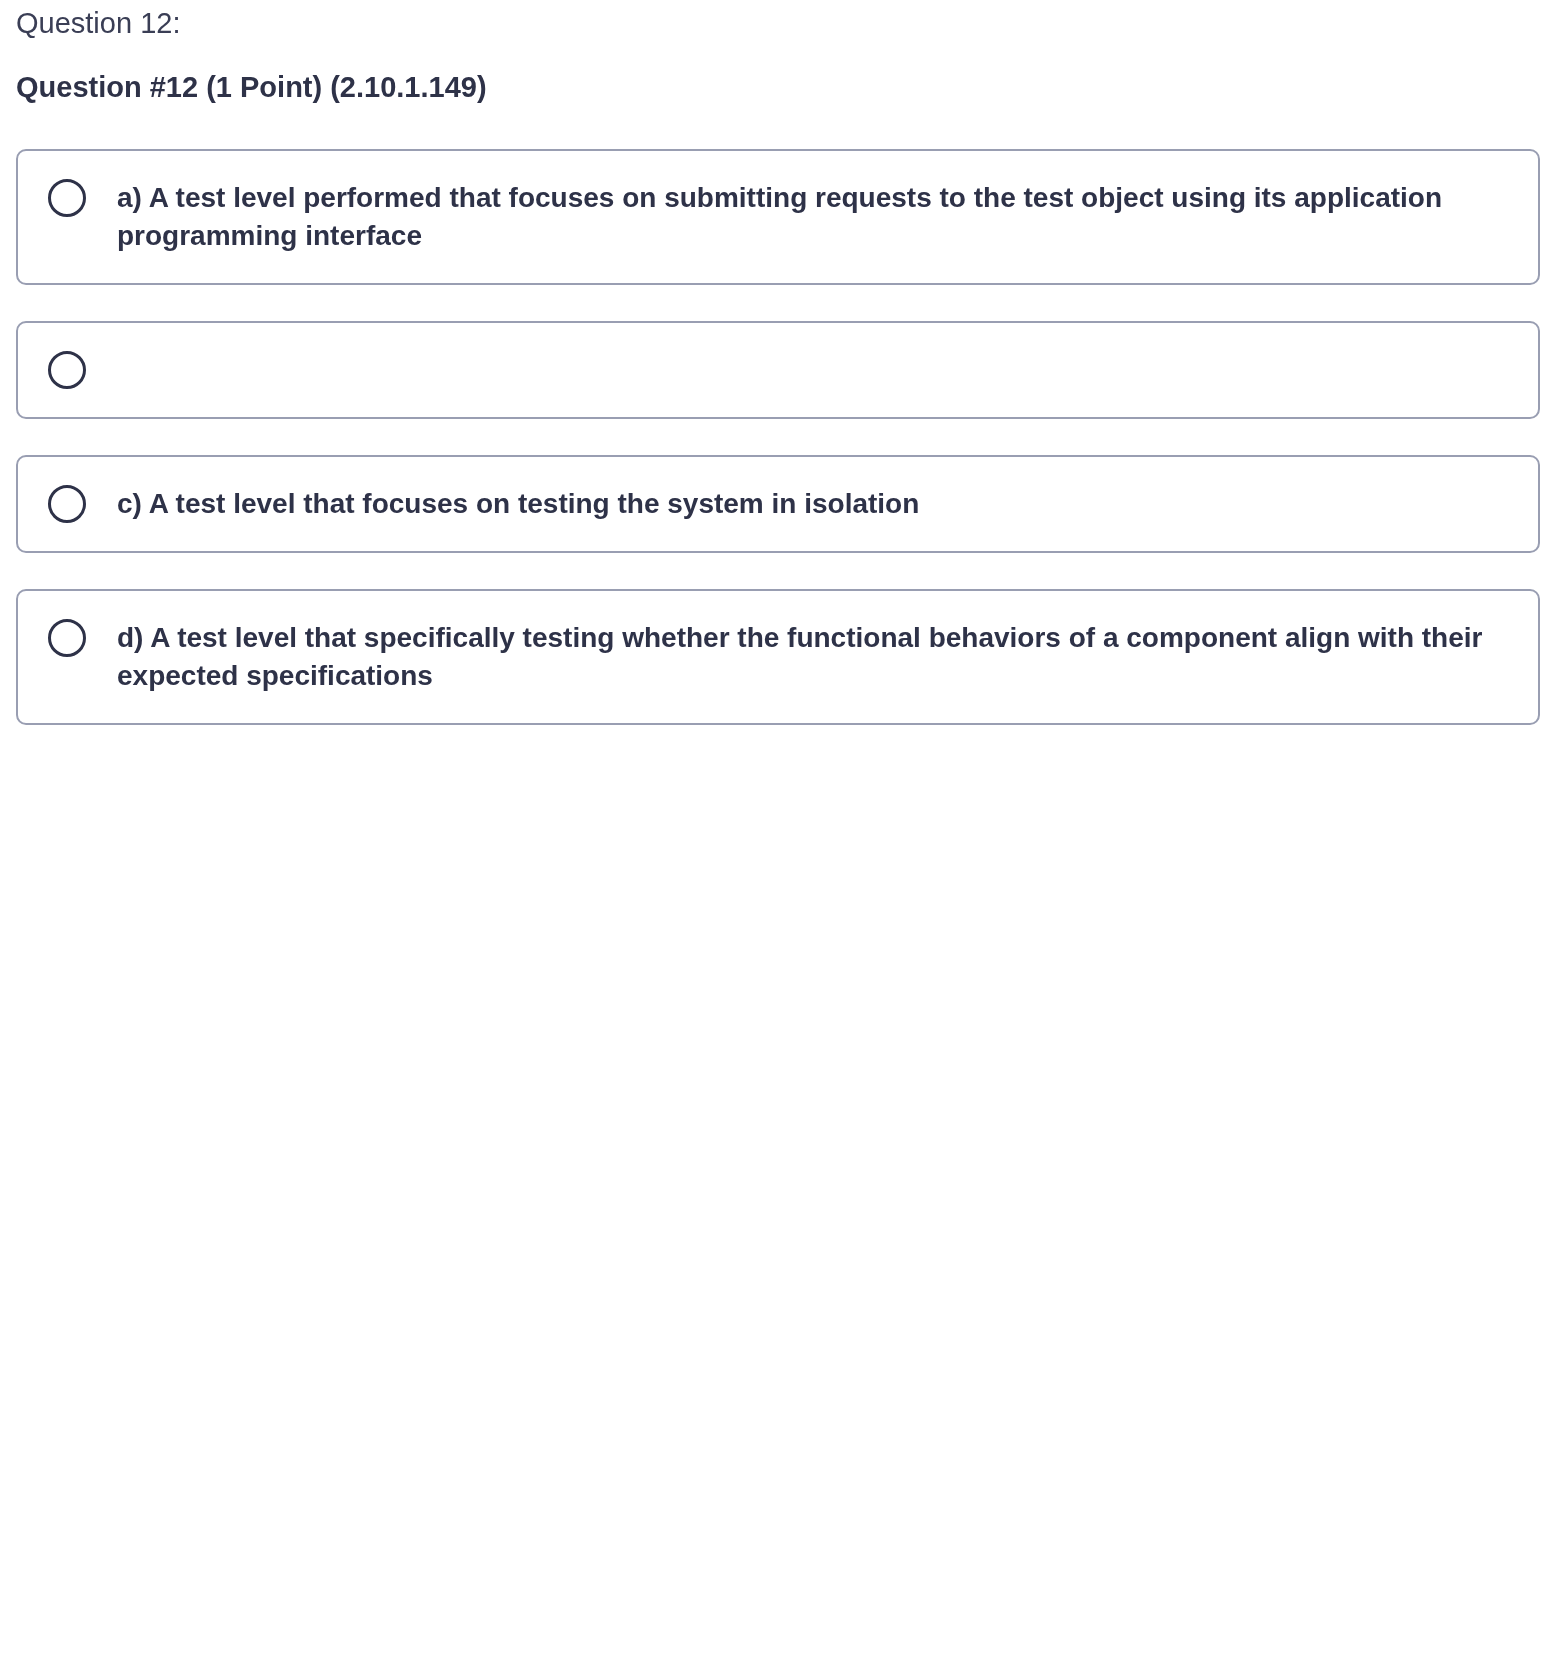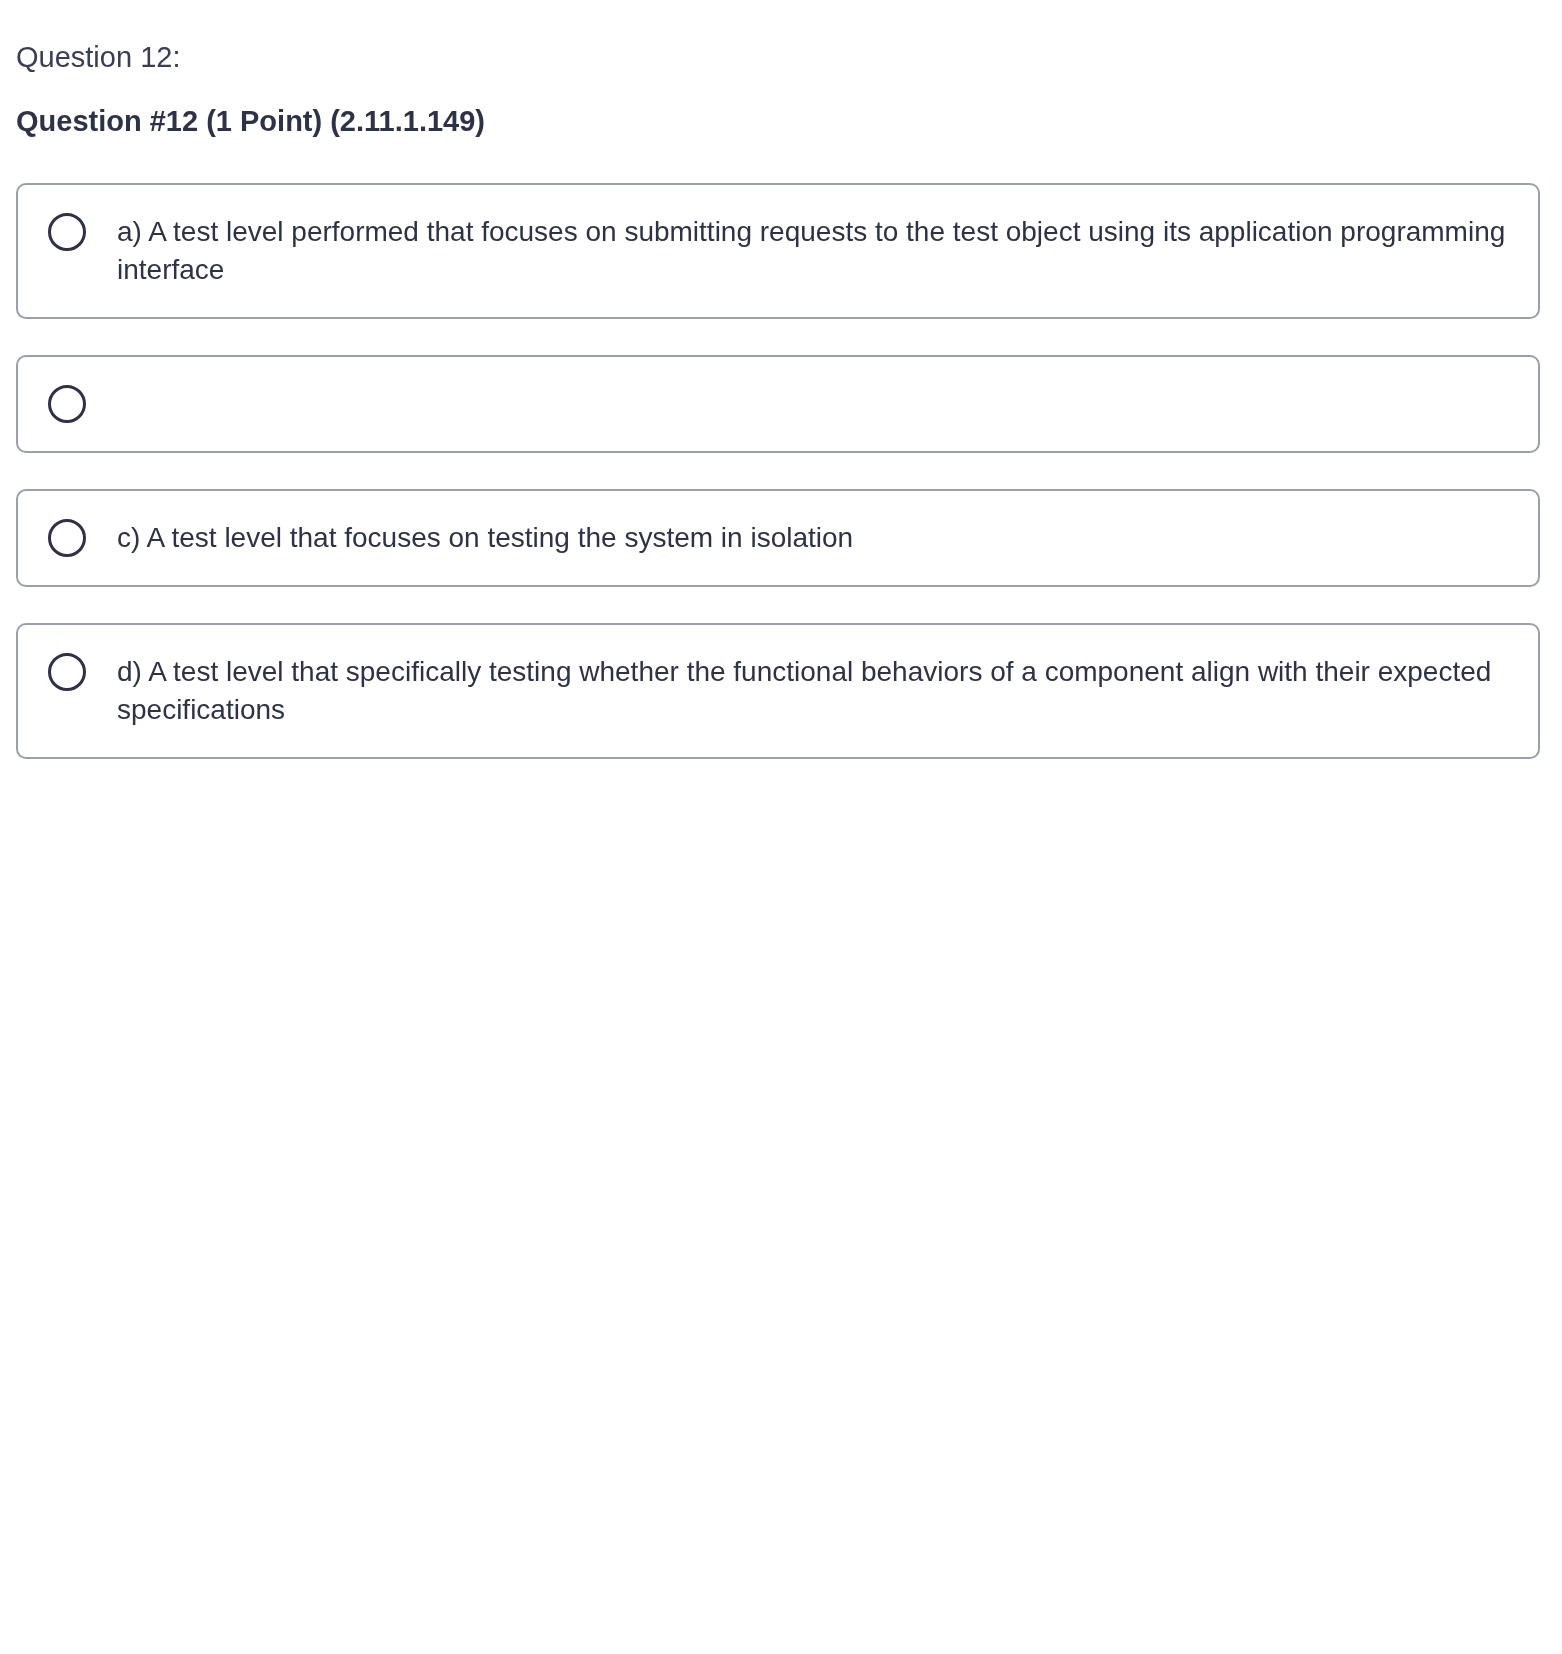--- a/index.html
+++ b/index.html
@@ -13,21 +13,21 @@
   html,body{margin:0;padding:0;}
   body{
     width:1562px;
     height:1654px;
     background:var(--bg);
     font-family:"Liberation Sans","DejaVu Sans",sans-serif;
     color:var(--text-primary);
     overflow:hidden;
   }
   .page{
-    padding:41px 22px 0 16px;
+    padding:7px 22px 0 16px;
   }
   .q-label{
     font-size:29px;
     font-weight:400;
     line-height:33px;
     color:var(--text-primary);
     margin:0;
   }
   .q-title{
     font-size:29px;
@@ -61,34 +61,34 @@
     flex:0 0 auto;
     width:38px;
     height:38px;
     border:3.5px solid var(--radio-ring);
     border-radius:50%;
     background:var(--bg);
     margin-top:0px;
   }
   .option-label{
     font-size:28px;
-    font-weight:400;
+    font-weight:700;
     line-height:38px;
     color:var(--text-bold);
     padding-top:0px;
   }
 </style>
 </head>
 <body>
 
 <div class="page">
 
   <p class="q-label">Question 12:</p>
 
-  <p class="q-title">Question #12 (1 Point) (2.11.1.149)</p>
+  <p class="q-title">Question #12 (1 Point) (2.10.1.149)</p>
 
 
   <div class="options">
 
     <div class="option">
       <span class="radio"></span>
       <span class="option-label">a) A test level performed that focuses on submitting requests to the test object using its application programming interface</span>
     </div>
 
     <div class="option">

